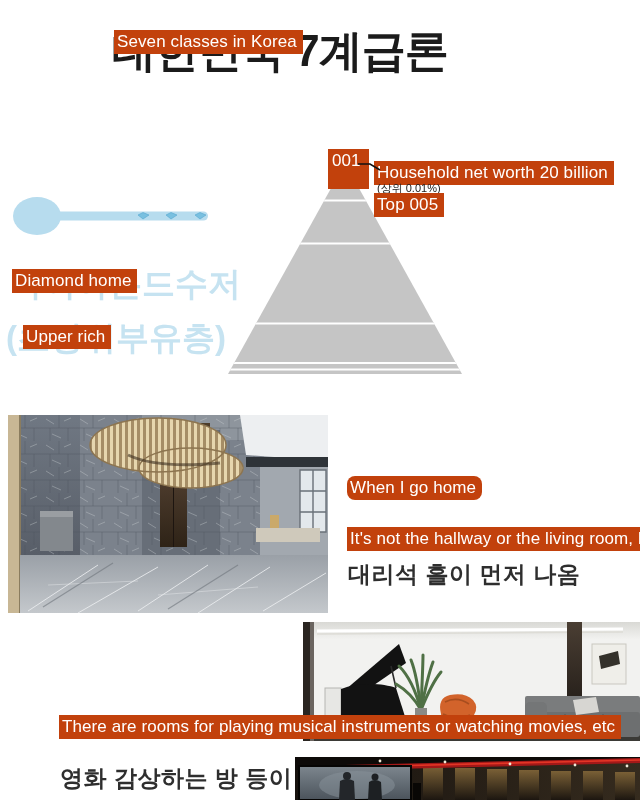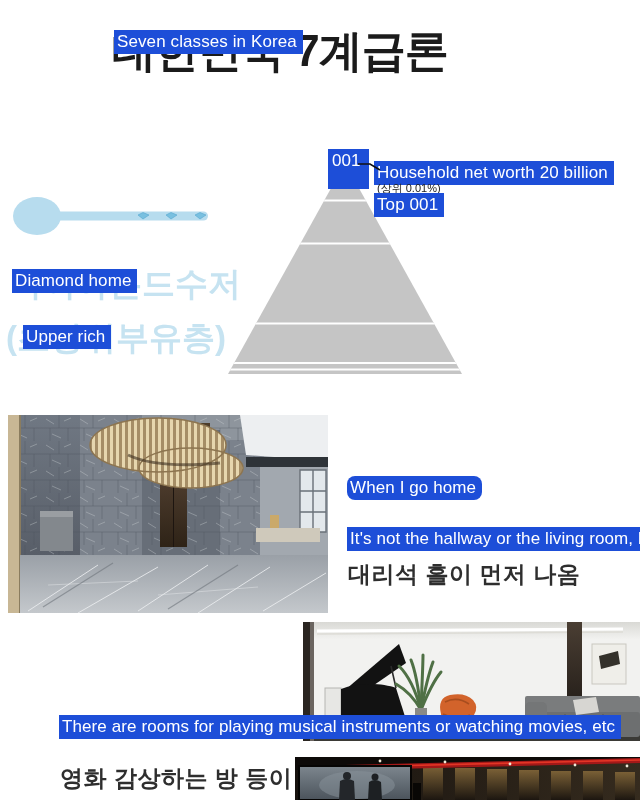--- a/index.html
+++ b/index.html
@@ -3,21 +3,21 @@
 <meta charset="utf-8">
 <style>
   html,body{margin:0;padding:0;}
   #canvas{
     position:relative;width:640px;height:800px;background:#ffffff;
     overflow:hidden;font-family:"Liberation Sans",sans-serif;
   }
   .abs{position:absolute;}
   
   .ovl{
-    position:absolute;background:#1d4ed8;color:#fff;
+    position:absolute;background:#c2410c;color:#fff;
     font-size:17px;line-height:1.25;padding:1px 6px 2px 3px;
     white-space:nowrap;letter-spacing:0.1px;z-index:30;
   }
   
   #title-kr{
     left:112px;top:22px;font-size:44px;font-weight:bold;color:#1b1b1b;
     letter-spacing:-1px;white-space:nowrap;z-index:5;
   }
   #title-ovl{left:114px;top:30px;font-size:17px;}
   
@@ -99,21 +99,21 @@
     </g>
   </svg>
 
   <svg class="abs" id="leader" viewBox="0 0 26 12">
     <polyline points="2,3 14,3 24,9" fill="none" stroke="#111" stroke-width="1.6"></polyline>
   </svg>
 
   <div class="ovl" id="lbl-001">001</div>
   <div class="ovl" id="lbl-networth">Household net worth 20 billion</div>
   <div class="abs" id="lbl-pct">(상위 0.01%)</div>
-  <div class="ovl" id="lbl-top001">Top 001</div>
+  <div class="ovl" id="lbl-top001">Top 005</div>
 
   <svg class="photo" id="photo-hall" viewBox="0 0 320 198">
     <defs>
       <linearGradient id="wallL" x1="0" y1="0" x2="0" y2="1">
         <stop offset="0" stop-color="#707883"></stop>
           <stop offset="1" stop-color="#565c66"></stop>
       </linearGradient>
       <linearGradient id="doorG" x1="0" y1="0" x2="0" y2="1">
         <stop offset="0" stop-color="#5a4636"></stop>
           <stop offset="1" stop-color="#2e2317"></stop>

